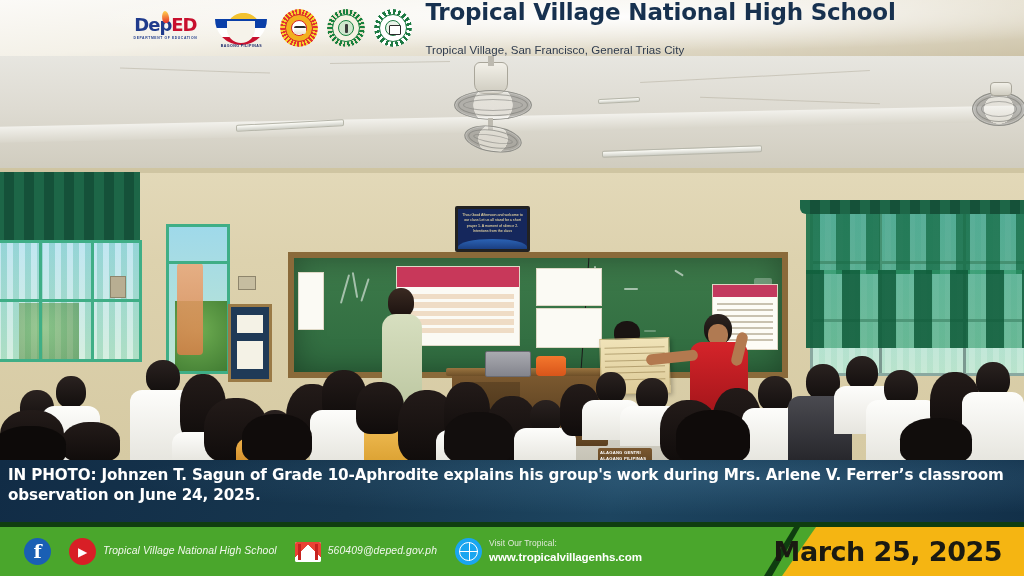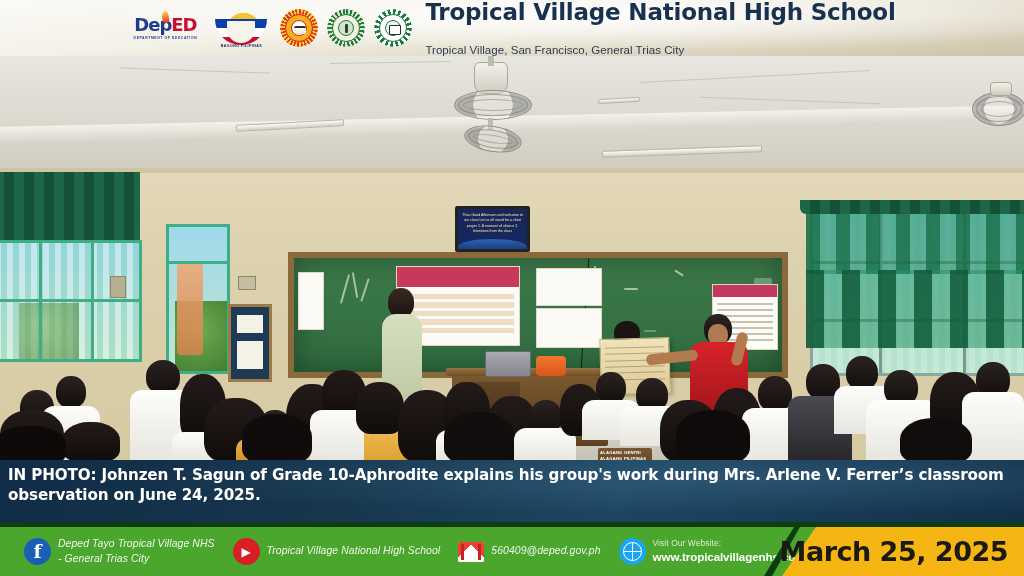--- a/index.html
+++ b/index.html
@@ -260,21 +260,21 @@
   .web-wrap{position:relative;}
   .web-h{position:absolute;left:4px;right:4px;top:49%;height:0;border-top:1.6px solid #fff;z-index:2;}
   .f-web-small{ color:#dfe9d8; font-size:8.4px; font-style:normal; }
   .f-web-big{ color:#ffffff; font-size:11.6px; font-weight:bold; font-style:normal;
      letter-spacing:-.1px;}
 
   #date-wedge{ position:absolute; right:0; top:5px; width:242px; height:49px;
      background:#f5b512; clip-path:polygon(34px 0, 100% 0, 100% 100%, 0 100%); }
   #date-wedge-dark{ position:absolute; right:224px; top:5px; width:36px; height:49px;
      background:#0f3d10; clip-path:polygon(30px 0, 36px 0, 8px 100%, 0 100%); }
-  #date-text{ position:absolute; right:16px; top:5px; height:49px; display:flex;
+  #date-text{ position:absolute; right:22px; top:5px; height:49px; display:flex;
      align-items:center; color:#1a1a12; font-size:27px; font-weight:bold;
      font-family:"DejaVu Sans", sans-serif; letter-spacing:-.5px;}
 </style>
 </head>
 <body>
 
 <div id="page">
 
   <div id="header">
     <div id="header-inner">
@@ -557,22 +557,20 @@
     <div id="caption-text">IN PHOTO: Johnzen T. Sagun of Grade 10-Aphrodite explains his group's work during Mrs. Arlene V. Ferrer’s classroom observation on June 24, 2025.</div>
   </div>
 
   <div id="footer">
     <div id="footer-darkline"></div>
 
     <div id="footer-items">
 
       <div class="f-item">
         <span class="ic ic-fb">f</span>
-        <span class="f-label">Deped Tayo Tropical Village NHS
-- General Trias City</span>
       </div>
 
       <span class="f-sep"></span>
 
       <div class="f-item">
         <span class="ic ic-yt">▶</span>
         <span class="f-label">Tropical Village National High School</span>
       </div>
 
       <span class="f-sep"></span>
@@ -584,21 +582,21 @@
         <span class="f-label">560409@deped.gov.ph</span>
       </div>
 
       <span class="f-sep"></span>
 
       <div class="f-item">
         <span class="ic ic-web web-wrap">
             <span class="web-h"></span>
           </span>
         <span>
-          <span class="f-label f-web-small" style="display:block">Visit Our Website:</span>
+          <span class="f-label f-web-small" style="display:block">Visit Our Tropical:</span>
           <span class="f-label f-web-big" style="display:block">www.tropicalvillagenhs.com</span>
         </span>
       </div>
     </div>
 
     <div id="date-wedge-dark"></div>
     <div id="date-wedge"></div>
     <div id="date-text">March 25, 2025</div>
   </div>
 

